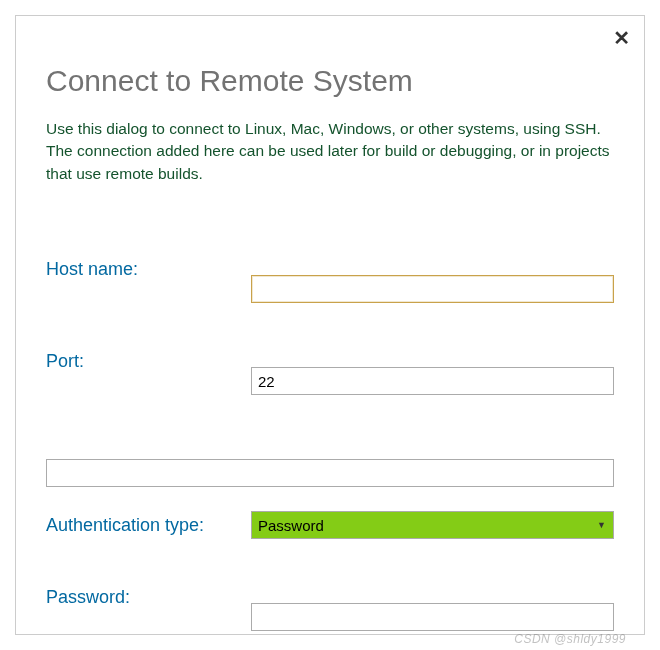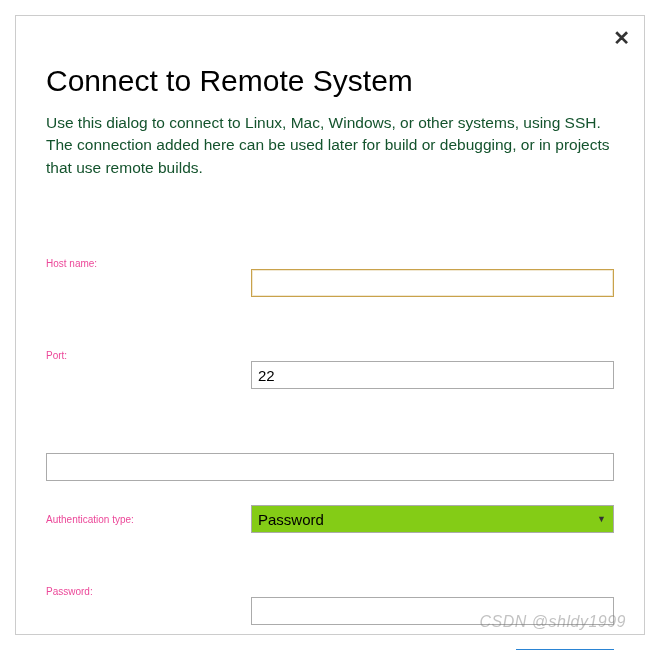--- a/index.html
+++ b/index.html
@@ -33,43 +33,43 @@
       font-size: 20px;
       font-weight: bold;
       color: #333333;
       cursor: pointer;
       line-height: 1;
       font-family: Arial, sans-serif;
     }
     .title {
       font-size: 30px;
       font-weight: 400;
-      color: #000000;
+      color: #737373;
       margin-top: 18px;
-      margin-bottom: 14px;
+      margin-bottom: 20px;
     }
     .description {
       font-size: 15.5px;
       color: #14532d;
       line-height: 1.45;
       margin-bottom: 50px;
     }
     .form {
       display: flex;
       flex-direction: column;
       gap: 24px;
     }
     .form-row {
       display: flex;
       align-items: center;
     }
     .label {
       width: 205px;
-      font-size: 10px;
-      color: #ec4899;
+      font-size: 18px;
+      color: #0369a1;
       flex-shrink: 0;
     }
     .field-wrap {
       flex: 1;
     }
     .text-input {
       width: 100%;
       height: 28px;
       border: 1px solid #ababab;
       padding: 2px 6px;
@@ -125,23 +125,23 @@
       background: #e9e9e9;
       cursor: pointer;
       padding: 0 14px;
     }
     .btn.primary {
       border: 1.5px solid #2a84d4;
       background: #f0abfc;
     }
     .watermark {
       position: absolute;
-      bottom: 19px;
+      bottom: 4px;
       right: 34px;
-      font-size: 16px;
+      font-size: 12px;
       color: rgba(120,120,120,0.45);
       letter-spacing: 0.5px;
       pointer-events: none;
       font-style: italic;
     }
   </style>
 </head>
 <body>
 
 <div class="dialog">

